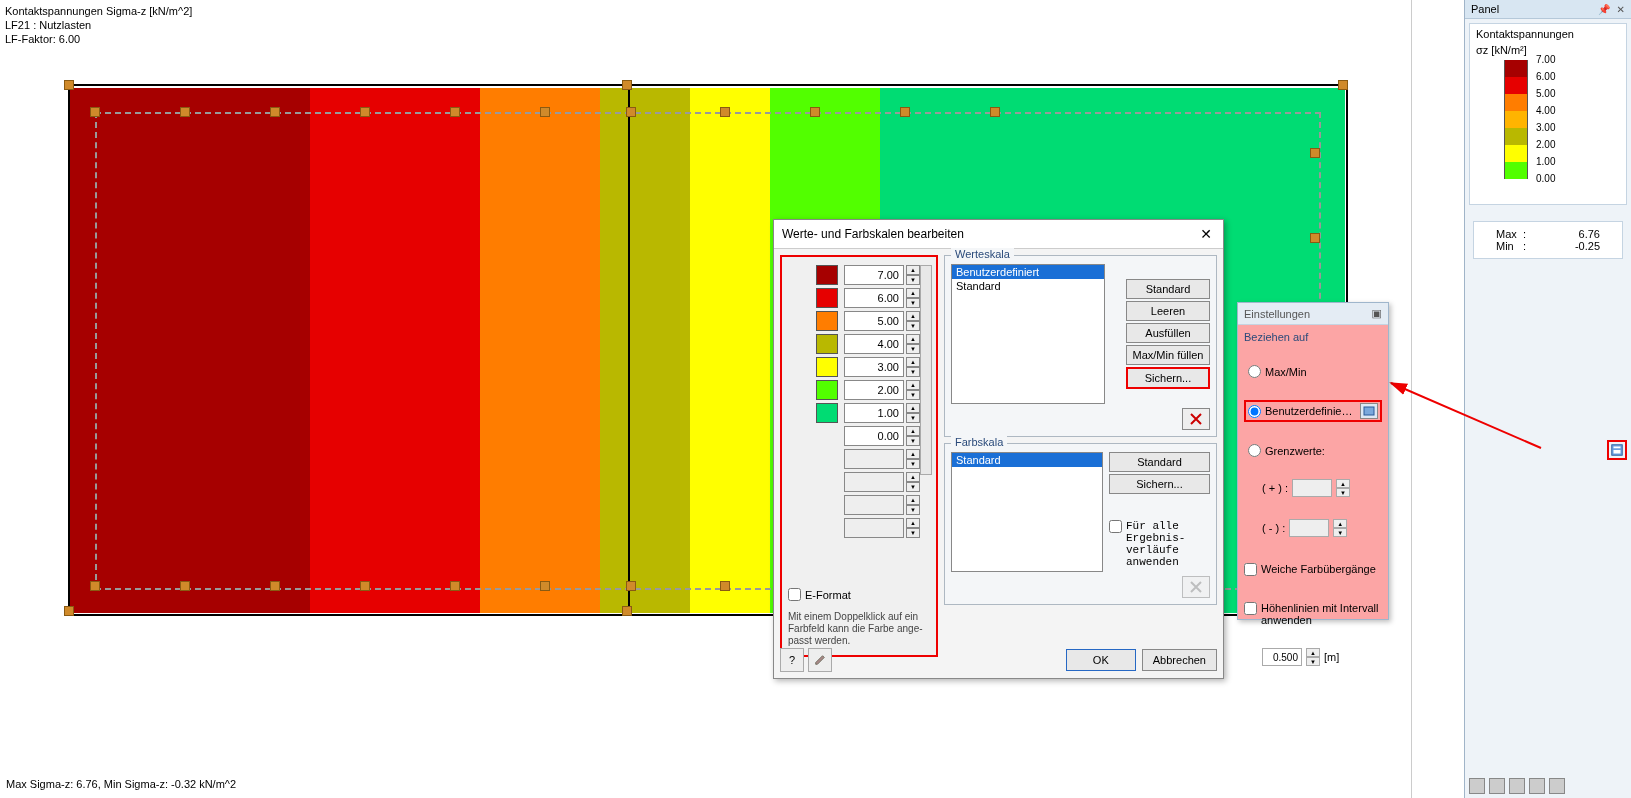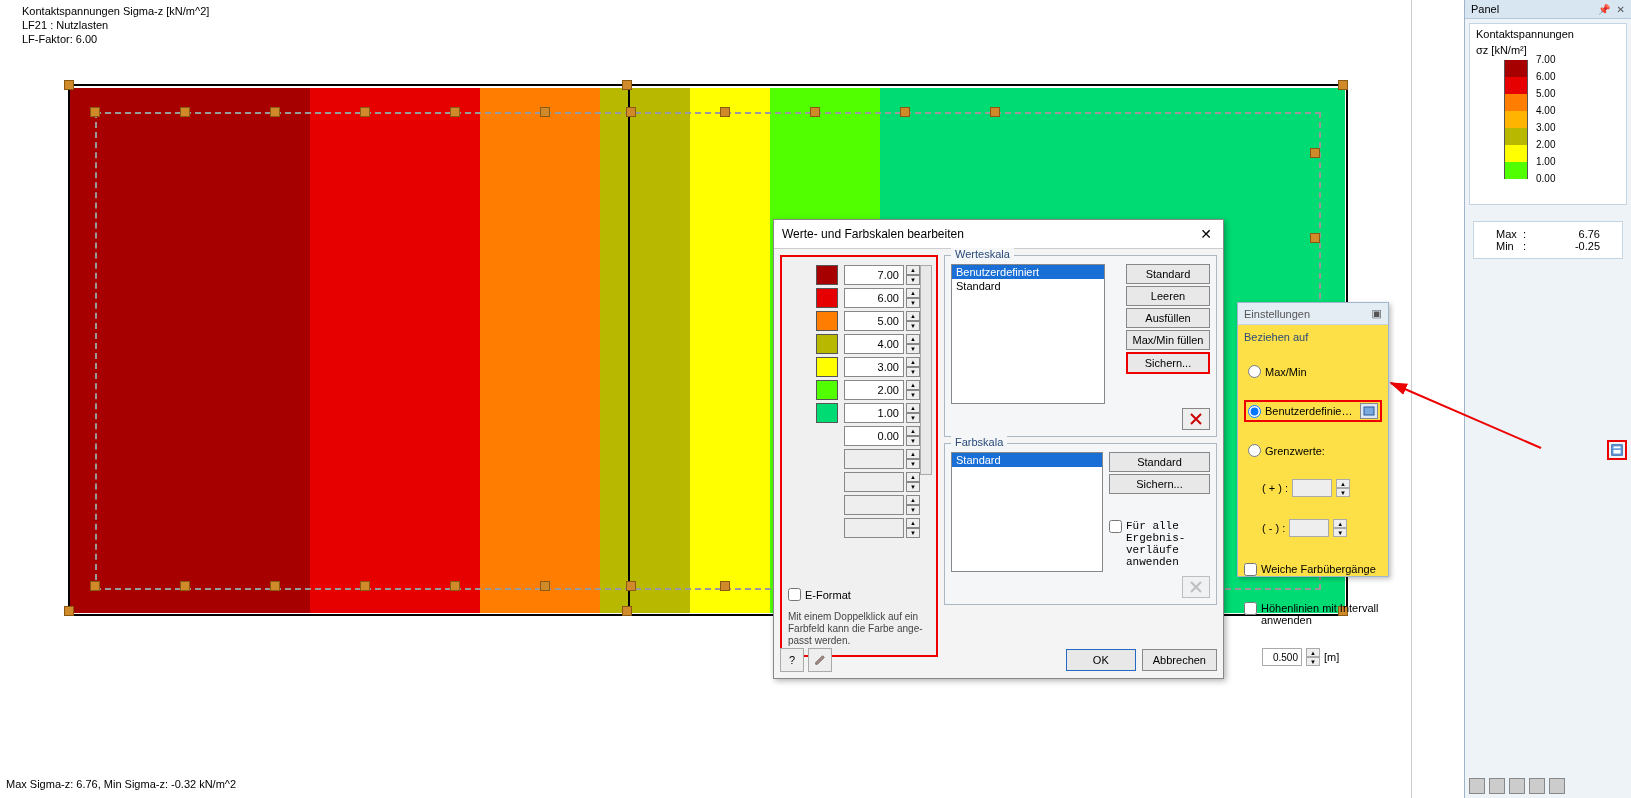--- a/index.html
+++ b/index.html
@@ -1,18 +1,18 @@
 <!DOCTYPE html>
 <html><head>
 <meta charset="utf-8">
 <style>
 * { box-sizing: border-box; margin: 0; padding: 0; }
 body { font-family: "Segoe UI", Tahoma, sans-serif; font-size: 11px; background: #fff; position: relative; width: 1631px; height: 798px; overflow: hidden; }
 .viewport { position: absolute; left: 0; top: 0; width: 1412px; height: 798px; background: #fff; border-right: 1px solid #ccc;}
-.viewport-info { position: absolute; left: 22px; top: 4px; font-size: 11px; line-height: 14px; color: #000; }
+.viewport-info { position: absolute; left: 5px; top: 4px; font-size: 11px; line-height: 14px; color: #000; }
 .footer-info { position: absolute; left: 6px; bottom: 8px; font-size: 11px; }
 .contour-area { position: absolute; left: 70px; top: 88px; width: 1275px; height: 525px; }
 .contour-area .band { position: absolute; top: 0; height: 100%; }
 .band1 { left:0; width: 240px; background:#a60000; }
 .band2 { left:240px; width: 170px; background:#e60000; }
 .band3 { left:410px; width: 120px; background:#ff7d00; }
 .band4 { left:530px; width: 90px; background:#b9b800; }
 .band5 { left:620px; width: 80px; background:#ffff00; }
 .band6 { left:700px; width: 110px; background:#52ff00; }
 .band7 { left:810px; width: 465px; background:#00dc73; }
@@ -64,21 +64,21 @@
 .btn { background:#e8e8e8; border:1px solid #888; padding:3px 4px; font-size:11px; text-align:center; cursor:pointer; min-width:84px;}
 .del-btn { width:28px; height:22px; border:1px solid #888; background:#eee; display:flex; align-items:center; justify-content:center; cursor:pointer; margin-left:auto; margin-top:4px;}
 .del-btn svg { width:14px; height:14px; }
 .check-row { display:flex; align-items:flex-start; gap:4px; font-size:11px; margin-top:4px;}
 .dlg-footer { position:absolute; bottom:6px; left:6px; right:6px; display:flex; align-items:center; }
 .dlg-footer .icon-btn { width:24px; height:24px; border:1px solid #aaa; background:#eee; margin-right:4px; display:flex; align-items:center; justify-content:center; cursor:pointer;}
 .dlg-footer .spacer { flex:1; }
 .dlg-footer .btn { min-width:70px; padding:4px 10px; }
 .dlg-footer .btn.ok { border:1px solid #2668c4; }
 
-.popover { position:absolute; left:1237px; top:302px; width:152px; height:275px; background:#fde047; border:1px solid #9fb6cc; box-shadow:2px 2px 5px rgba(0,0,0,0.25); }
+.popover { position:absolute; left:1237px; top:302px; width:152px; height:318px; background:#fca5a5; border:1px solid #9fb6cc; box-shadow:2px 2px 5px rgba(0,0,0,0.25); }
 .pop-head { background:#e4ecf4; padding:4px 6px; display:flex; justify-content:space-between; align-items:center; border-bottom:1px solid #c5d4e2; font-size:11px; color:#555;}
 .pop-body { padding:6px; display:flex; flex-direction:column; gap:22px; }
 .pop-group-title { color:#2a4a7a; font-size:11px; }
 .radio-row { display:flex; align-items:center; gap:4px; font-size:11px; padding-left:4px;}
 .radio-highlight { border:2px solid #e00; padding:1px 2px; display:flex; align-items:center; gap:4px;}
 .mini-input { width:40px; height:18px; border:1px solid #aaa; text-align:right; padding:0 3px; font-size:10px; background:#eee;}
 .mini-input.enabled { background:#fff;}
 .mini-spin { width:14px; height:18px; display:flex; flex-direction:column; }
 .mini-spin div { flex:1; border:1px solid #aaa; font-size:6px; display:flex; align-items:center; justify-content:center; background:#eee;}
 .arrow { position:absolute; pointer-events:none; }
@@ -325,21 +325,21 @@
       <div class="sidebar-slider"></div>
       <div class="eformat">
         <input type="checkbox" style="">
         <span>E-Format</span>
       </div>
       <div class="dlg-helptext">Mit einem Doppelklick auf ein Farbfeld kann die Farbe ange-passt werden.</div>
     </div>
     <div class="dlg-right">
       <div class="group-box">
         <span class="gb-title">Werteskala</span>
-        <div style="display:flex; gap:21px;">
+        <div style="display:flex; gap:21px;align-items:center;">
           <div class="list-box" style="flex:1; height:140px;" id="ws-list">
               <div class="item selected">Benutzerdefiniert</div>
               <div class="item">Standard</div>
             </div>
           <div class="btn-col">
             <div class="btn">Standard</div>
             <div class="btn">Leeren</div>
             <div class="btn">Ausfüllen</div>
             <div class="btn">Max/Min füllen</div>
             <div class="btn highlight-red">Sichern...</div>

